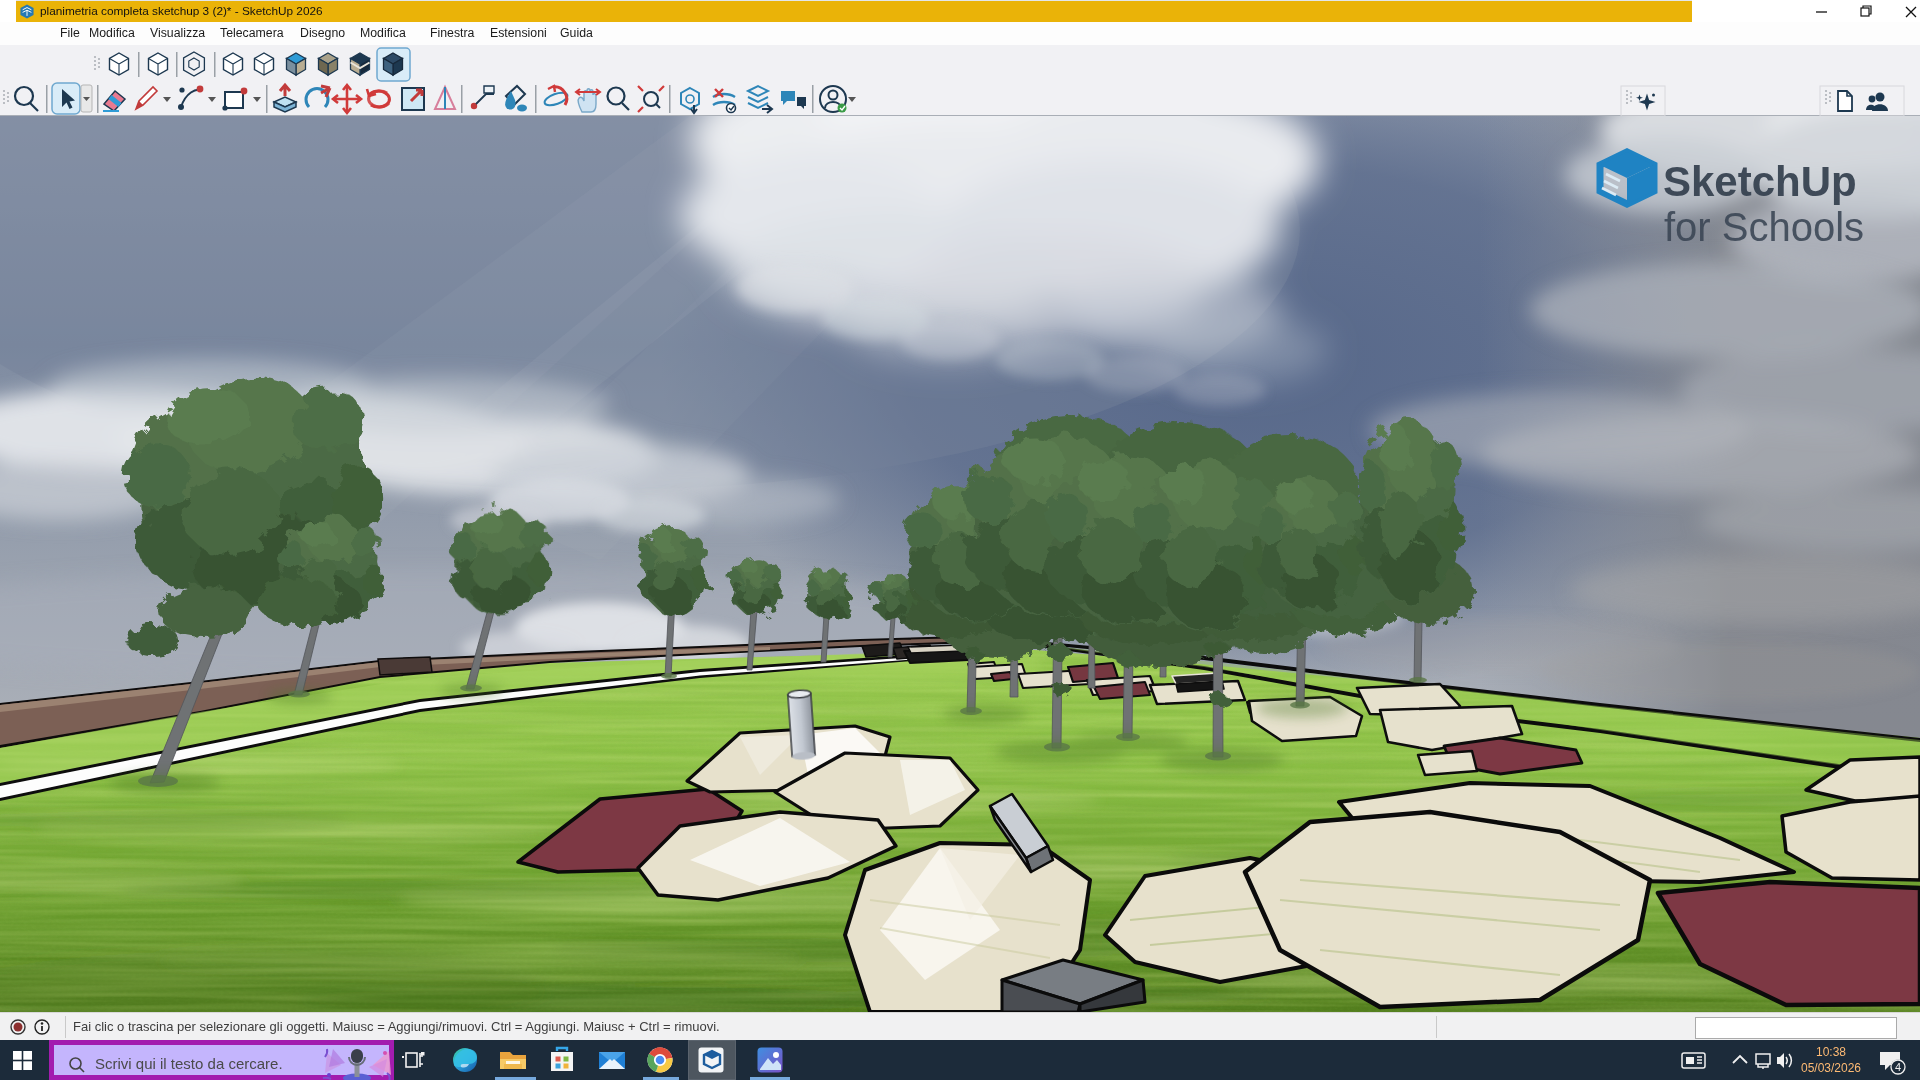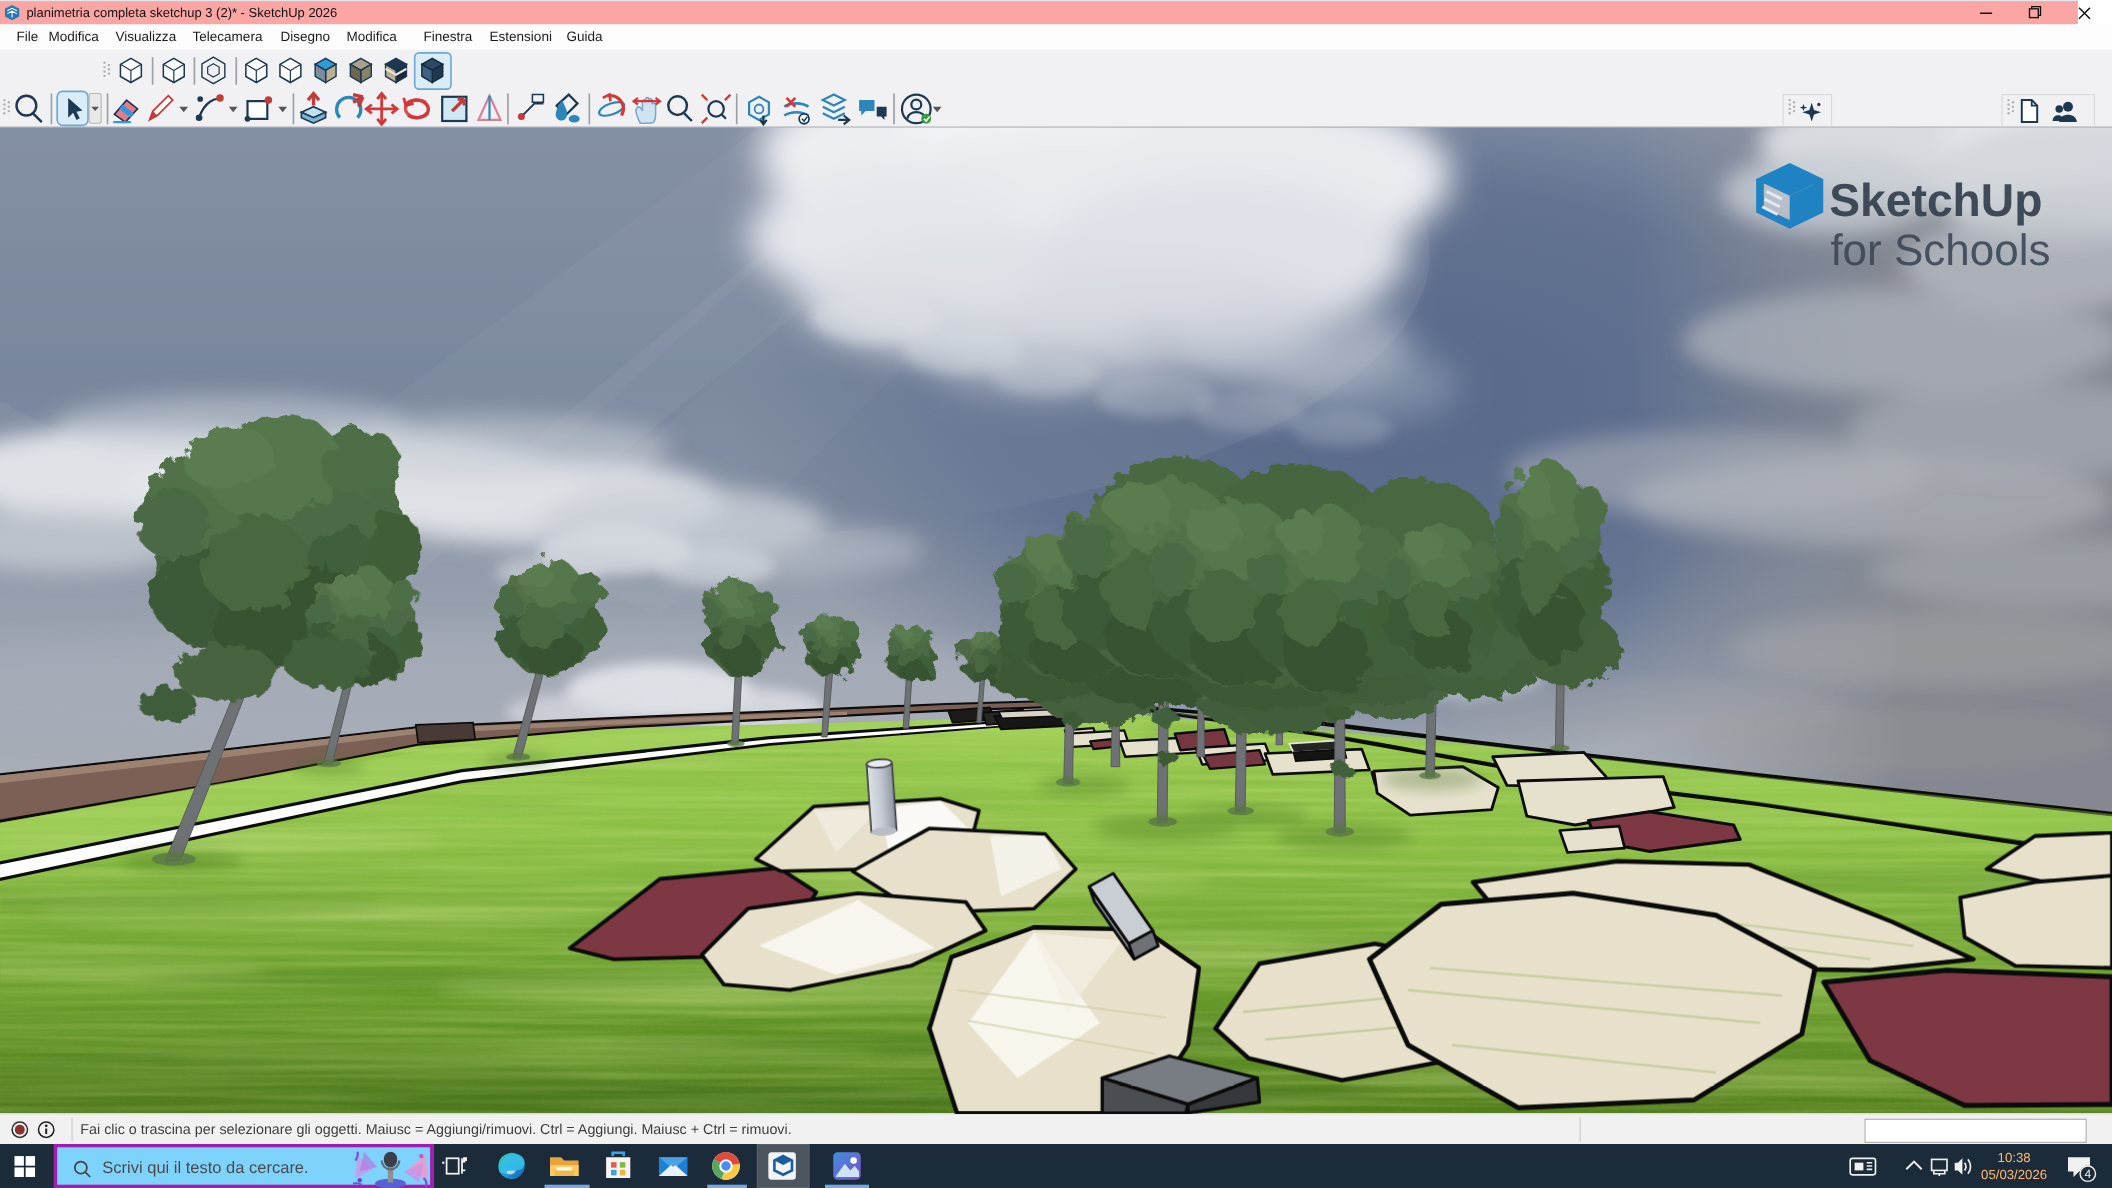--- a/index.html
+++ b/index.html
@@ -1,28 +1,28 @@
 <!DOCTYPE html>
 <html><head>
 <meta charset="utf-8">
 <style>
   html,body{margin:0;padding:0;width:1920px;height:1080px;overflow:hidden;
     font-family:"Liberation Sans",sans-serif;background:#fff;-webkit-font-smoothing:antialiased;}
   .abs{position:absolute;}
-  #titlebar{position:absolute;left:0;top:0;width:1889px;height:22px;background:#fca5a5;border-top:1px solid #e3e6ea;}
+  #titlebar{position:absolute;left:16px;top:0;width:1676px;height:22px;background:#eab308;border-top:1px solid #e3e6ea;}
   #title-text{position:absolute;left:24px;top:3px;font-size:11.8px;color:#111;}
   #menubar{position:absolute;left:0;top:22px;width:1920px;height:23px;background:#fdfdfd;}
-  .mi{position:absolute;top:4px;font-size:12.3px;color:#1b1b1b;}
+  .mi{position:absolute;top:4px;font-size:12.3px;color:#1b1b1b;margin-left:45px;}
   #toolbars{position:absolute;left:0;top:45px;width:1920px;height:71px;background:#f1f1f4;border-bottom:1px solid #a9aeb6;box-sizing:border-box;}
   #viewport{position:absolute;left:0;top:116px;width:1920px;height:896px;background:#8b98ab;text-align:center;}
   #statusbar{position:absolute;left:0;top:1012px;width:1920px;height:28px;background:#f1f1f2;border-top:1px solid #d8d8d8;}
   #stext{position:absolute;left:73px;top:6px;font-size:13px;color:#3d3d3d;}
   #measure{position:absolute;left:1695px;top:4px;width:200px;height:20px;background:#fff;border:1px solid #aaa;}
   #taskbar{position:absolute;left:0;top:1040px;width:1920px;height:40px;background:#1c2b3a;}
-  #searchbox{position:absolute;left:49px;top:0px;width:345px;height:40px;background:#7dd3fc;border:3px solid #a21caf;box-sizing:border-box;}
+  #searchbox{position:absolute;left:49px;top:0px;width:345px;height:40px;background:#c4b5fd;border:5px solid #a21caf;box-sizing:border-box;}
   #searchtext{position:absolute;left:41px;top:10px;font-size:15px;color:#4a4a4a;}
   #clock{position:absolute;left:1776px;top:4px;width:110px;text-align:center;color:#fdba74;font-size:12px;line-height:16px;}
 </style>
 </head>
 <body>
 
 <div id="titlebar">
   <svg class="abs" style="left:4px;top:3px" width="14" height="15" viewBox="0 0 16 16">
     <path d="M8 0 L15.5 4 L15.5 12 L8 16 L0.5 12 L0.5 4 Z" fill="#2579b5"></path>
     <path d="M3 6 L8 3.5 L13 6 M3 9 L8 6.5 L13 9 M8 6.5 L8 13" stroke="#fff" stroke-width="1.1" fill="none"></path>

